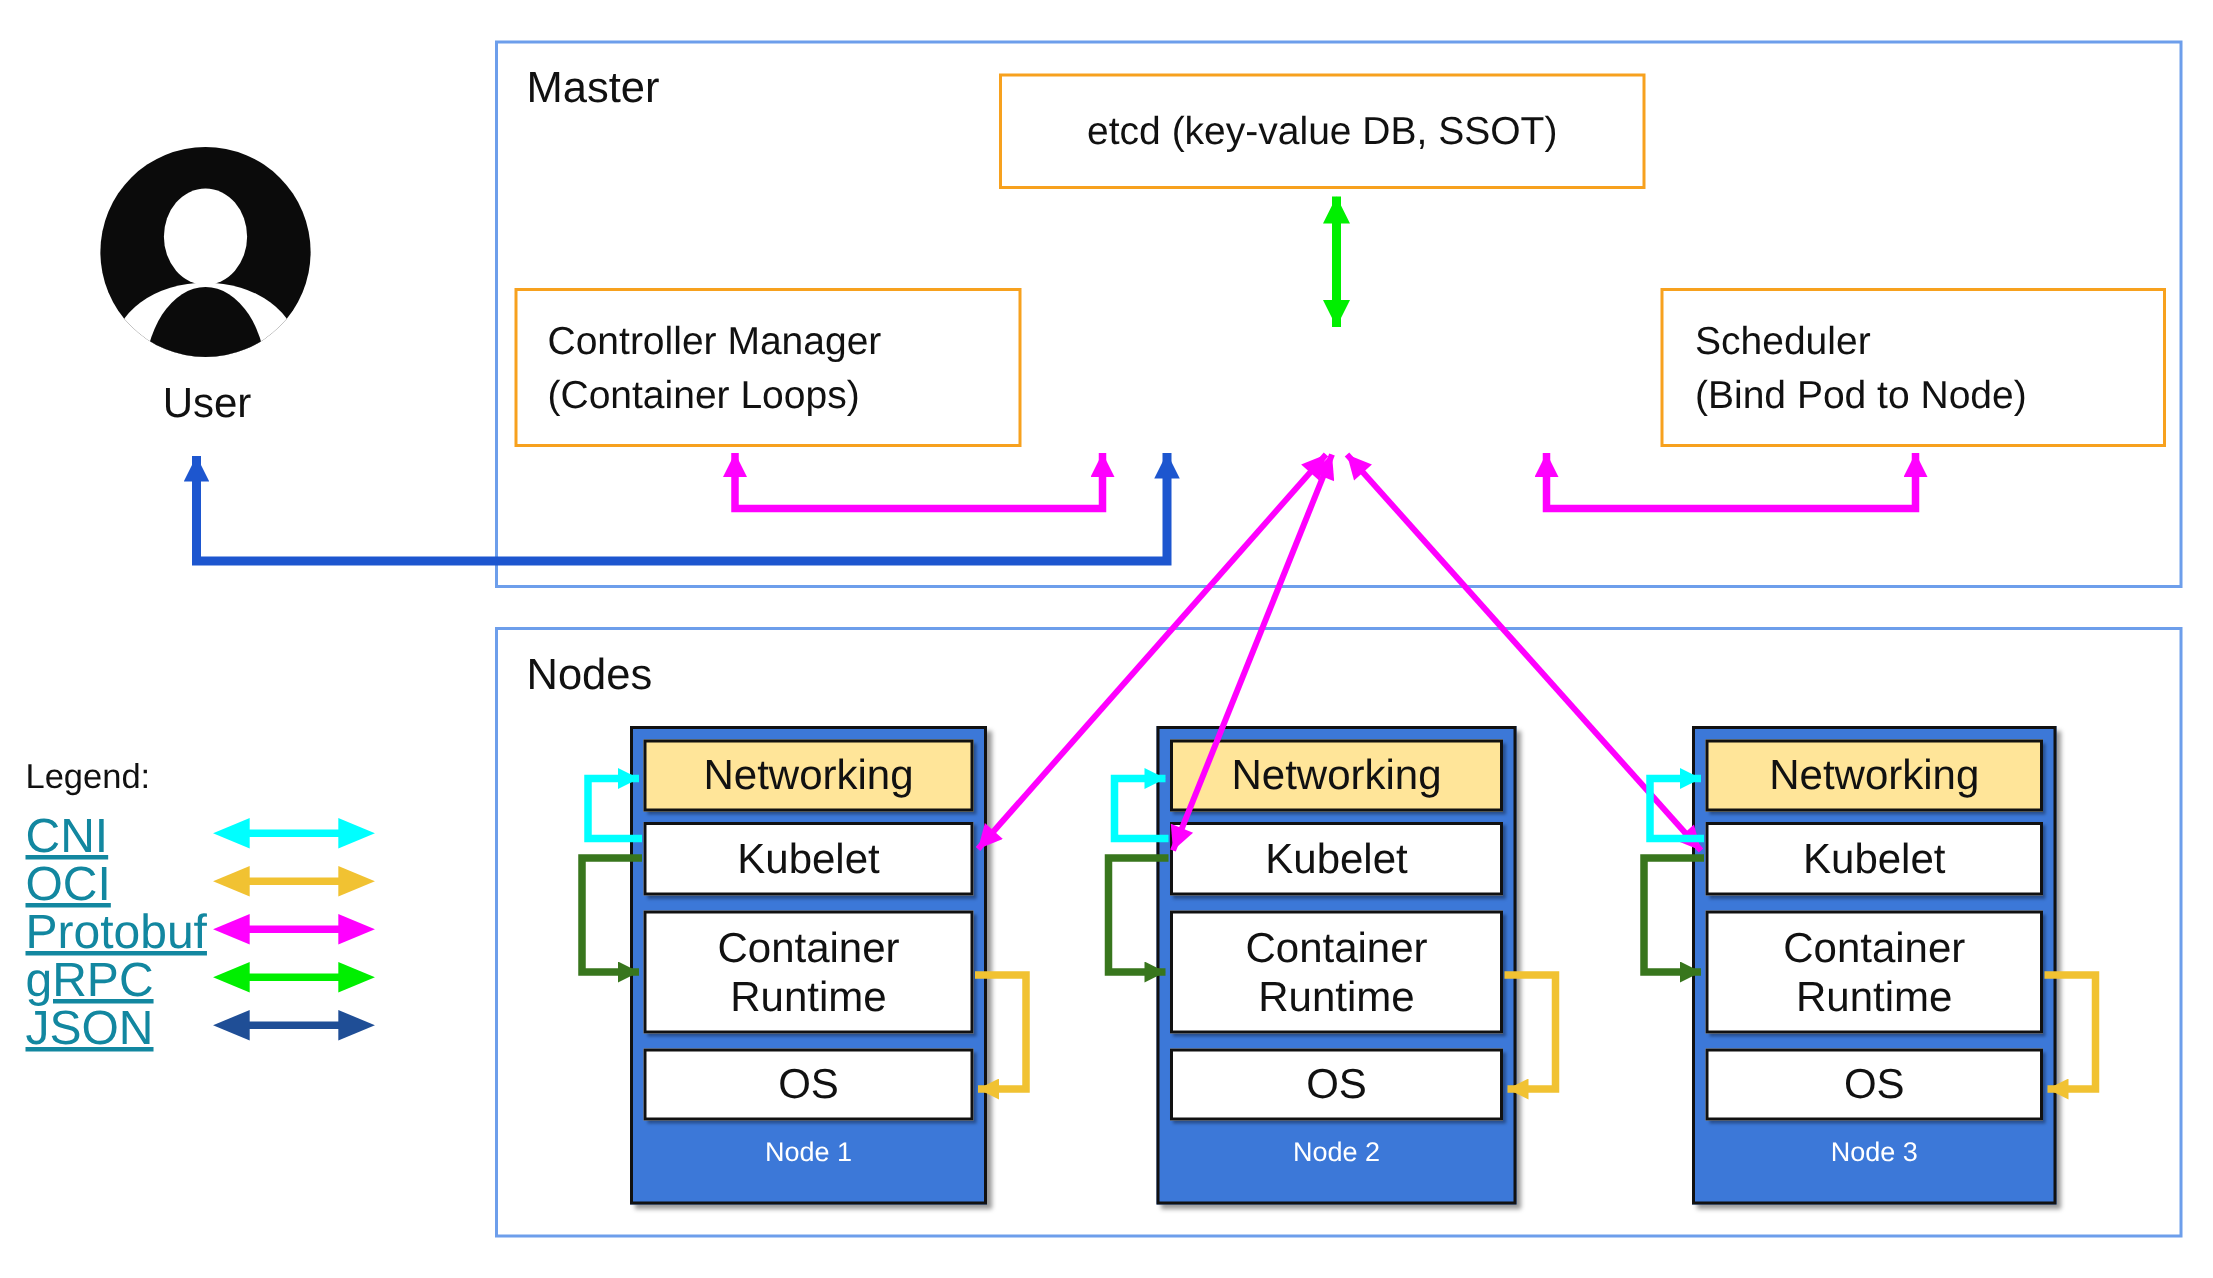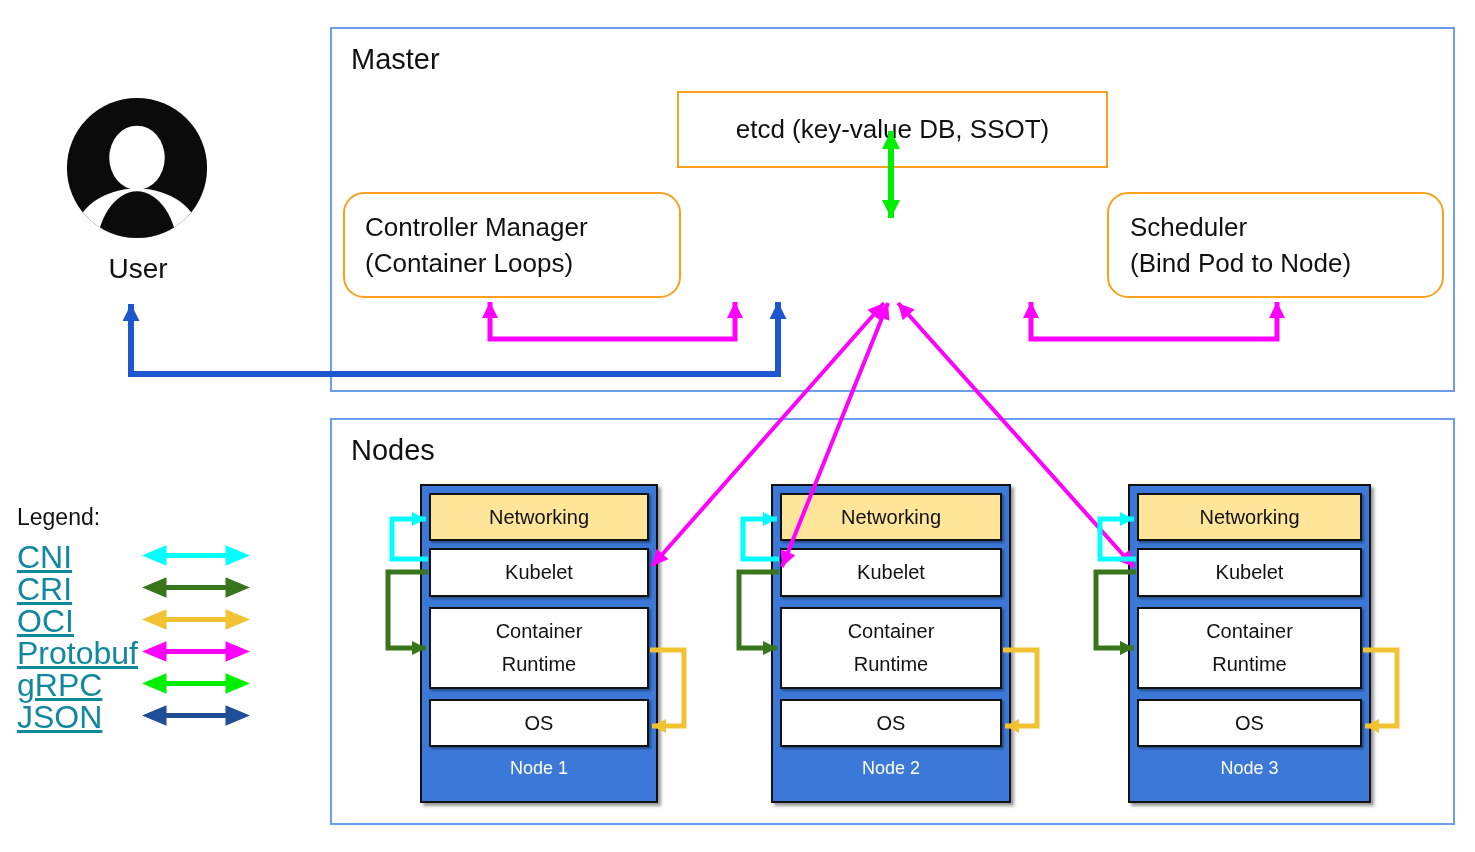--- a/index.html
+++ b/index.html
@@ -8,34 +8,34 @@
 
   
   .section{position:absolute;border:2px solid #6d9eeb;background:#fff;}
   .master{left:330px;top:27px;width:1121px;height:361px;}
   .nodes-sec{left:330px;top:418px;width:1121px;height:403px;}
   .section-title{position:absolute;left:19px;top:14px;font-size:29px;color:#111;text-align:center;}
 
   
   .obox{position:absolute;border:2px solid #f7a11e;background:#fff;font-size:26px;}
   .obox.center{display:flex;align-items:center;justify-content:center;}
-  .obox.twoline{display:flex;flex-direction:column;justify-content:center;line-height:36px;border-radius:21px;}
-  .etcd{left:345px;top:20px;width:427px;height:73px;margin-top:42px;}
+  .obox.twoline{display:flex;flex-direction:column;justify-content:center;line-height:36px;}
+  .etcd{left:334px;top:20px;width:427px;height:73px;}
   .cm{left:11px;top:163px;width:314px;height:102px;padding-left:20px;}
   .api{left:375px;top:193px;width:365px;height:72px;}
   .sched{left:775px;top:163px;width:312px;height:102px;padding-left:21px;}
 
   
   .node{position:absolute;top:64px;background:#3c78d8;border:2px solid #111;
         box-shadow:3px 3px 3px rgba(0,0,0,.4);}
   .node1{left:88px;width:234px;height:315px;}
   .node2{left:439px;width:236px;height:315px;}
   .node3{left:796px;width:239px;height:315px;}
   .ncomp{position:absolute;left:7px;right:7px;background:#fff;border:2px solid #111;
-         display:flex;align-items:center;justify-content:center;font-size:20px;
+         display:flex;align-items:center;justify-content:center;font-size:28px;
          text-align:center;box-shadow:2px 2px 2px rgba(0,0,0,.35);}
   .c-networking{top:7px;height:44px;background:#ffe599;}
   .c-kubelet{top:62px;height:45px;}
   .c-cr{top:121px;height:78px;line-height:33px;padding:0 36px;}
   .c-os{top:213px;height:44px;}
   .node-label{position:absolute;left:0;right:0;top:272px;text-align:center;
               color:#fff;font-size:18px;}
 
   
   .user-icon{position:absolute;left:64px;top:95px;width:146px;height:146px;}
@@ -127,28 +127,20 @@
 
     <div class="lrow">
       <span class="llink">CNI</span>
       <svg class="larrow" width="112" height="23" viewBox="0 0 110 22">
         <line x1="20" y1="11" x2="90" y2="11" stroke-width="5" stroke="#00ffff"></line>
         <polygon points="2,11 26,1 26,21" fill="#00ffff"></polygon>
         <polygon points="108,11 84,1 84,21" fill="#00ffff"></polygon>
       </svg>
     </div>
     <div class="lrow">
-      <span class="llink">CRI</span>
-      <svg class="larrow" width="112" height="23" viewBox="0 0 110 22">
-        <line x1="20" y1="11" x2="90" y2="11" stroke-width="5" stroke="#38761d"></line>
-        <polygon points="2,11 26,1 26,21" fill="#38761d"></polygon>
-        <polygon points="108,11 84,1 84,21" fill="#38761d"></polygon>
-      </svg>
-    </div>
-    <div class="lrow">
       <span class="llink">OCI</span>
       <svg class="larrow" width="112" height="23" viewBox="0 0 110 22">
         <line x1="20" y1="11" x2="90" y2="11" stroke-width="5" stroke="#f1c232"></line>
         <polygon points="2,11 26,1 26,21" fill="#f1c232"></polygon>
         <polygon points="108,11 84,1 84,21" fill="#f1c232"></polygon>
       </svg>
     </div>
     <div class="lrow">
       <span class="llink">Protobuf</span>
       <svg class="larrow" width="112" height="23" viewBox="0 0 110 22">

